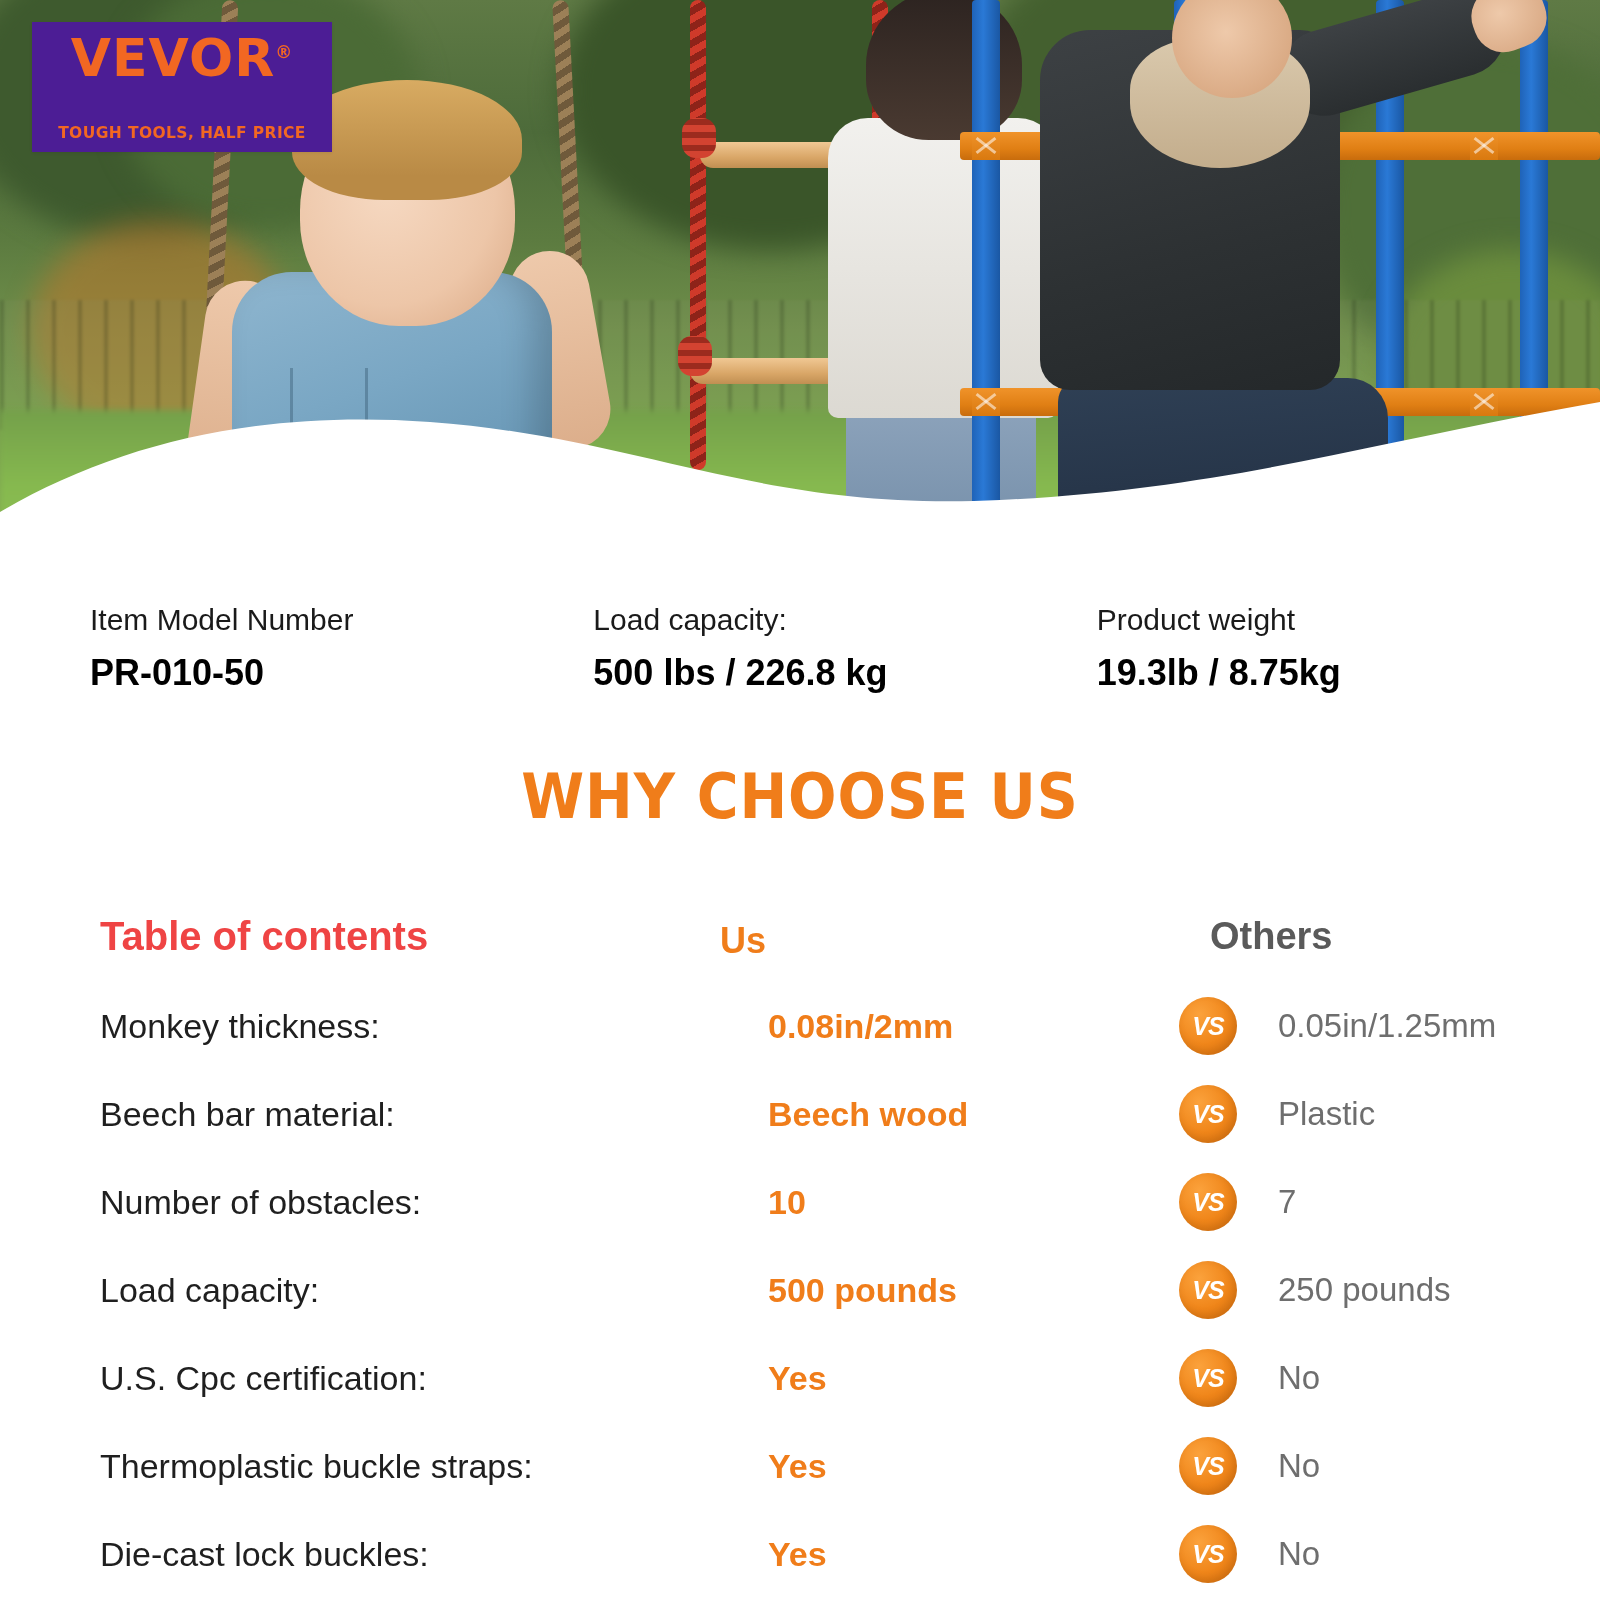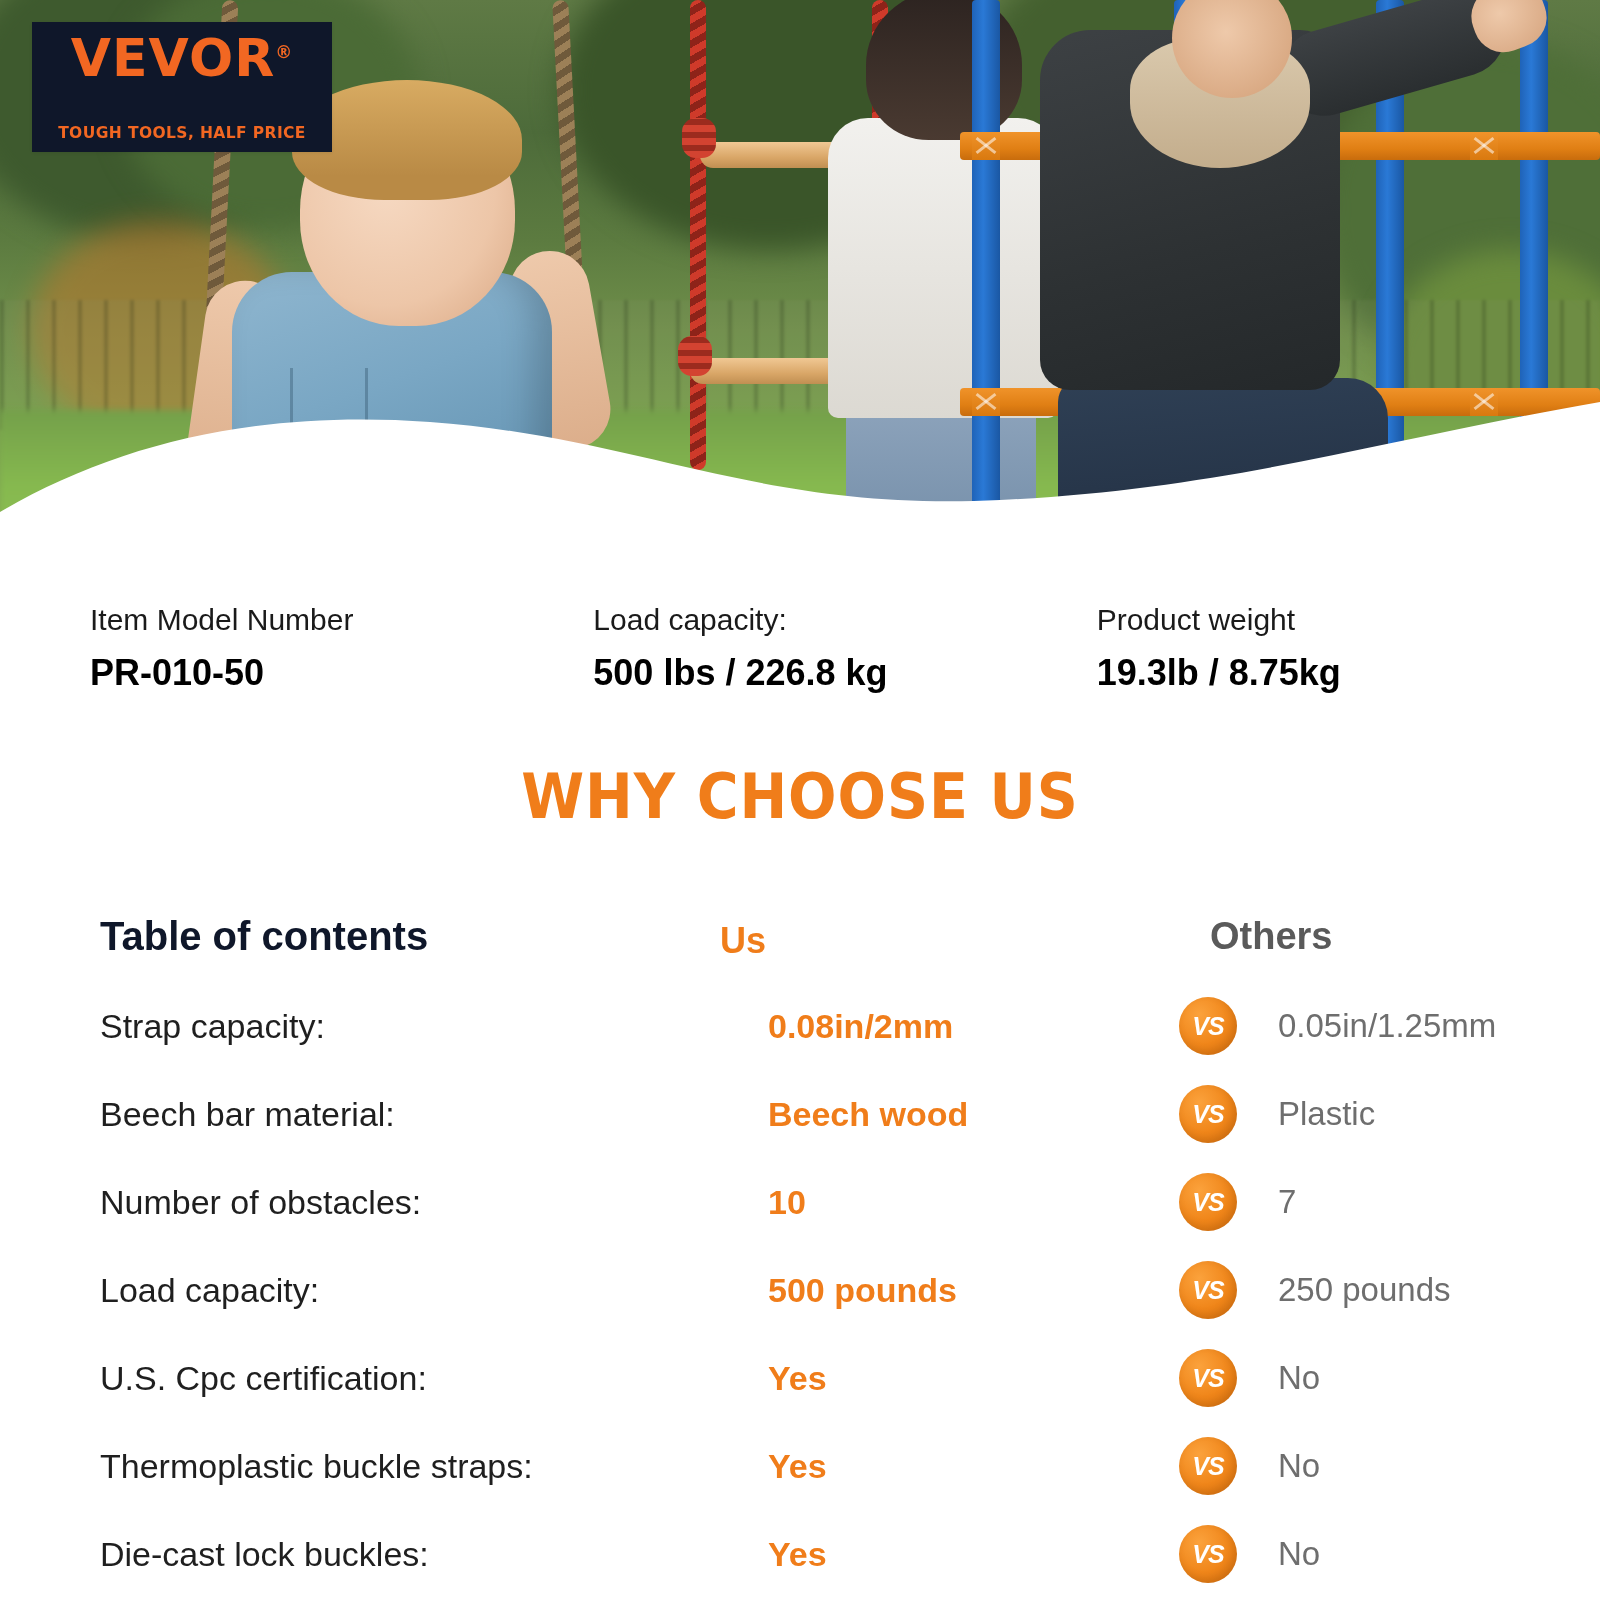--- a/index.html
+++ b/index.html
@@ -301,21 +301,21 @@
     height: 92px;
   }
   .col-a { width: 620px; }
   .col-b { width: 390px; }
   .col-vs { width: 100px; display: flex; justify-content: center; align-items: flex-end; }
   .col-c { flex: 1; }
 
   .h-a {
     font-size: 40px;
     font-weight: bold;
-    color: #0f172a;
+    color: #ef4444;
   }
   .h-b {
     font-size: 36px;
     font-weight: bold;
     color: #f07d1a;
     margin-top: 9px;
   }
   .h-c {
     font-size: 38px;
     font-weight: bold;
@@ -349,21 +349,21 @@
     justify-content: center;
     letter-spacing: -1px;
     box-shadow: inset -3px -4px 8px rgba(0,0,0,.12);
   }
 
   
   .logo {
     position: absolute;
     left: 32px; top: 22px;
     width: 300px; height: 130px;
-    background: #0f172a;
+    background: #4c1d95;
     display: flex;
     flex-direction: column;
     align-items: center;
     justify-content: center;
     box-shadow: 0 1px 3px rgba(0,0,0,.08);
     gap: 31px;
   }
   .logo-word {
     font-size: 52px;
     font-weight: bold;
@@ -483,21 +483,21 @@
 <div class="cmp">
 
   <div class="cmp-row cmp-head">
     <div class="col-a h-a">Table of contents</div>
     <div class="col-b h-b">Us</div>
     <div class="col-vs"></div>
     <div class="col-c h-c">Others</div>
   </div>
 
   <div class="cmp-row">
-    <div class="col-a t-a">Strap capacity:</div>
+    <div class="col-a t-a">Monkey thickness:</div>
     <div class="col-b t-b">0.08in/2mm</div>
     <div class="col-vs">
         <span class="vs-badge">VS</span>
       </div>
     <div class="col-c t-c">0.05in/1.25mm</div>
   </div>
 
   <div class="cmp-row">
     <div class="col-a t-a">Beech bar material:</div>
     <div class="col-b t-b">Beech wood</div>

